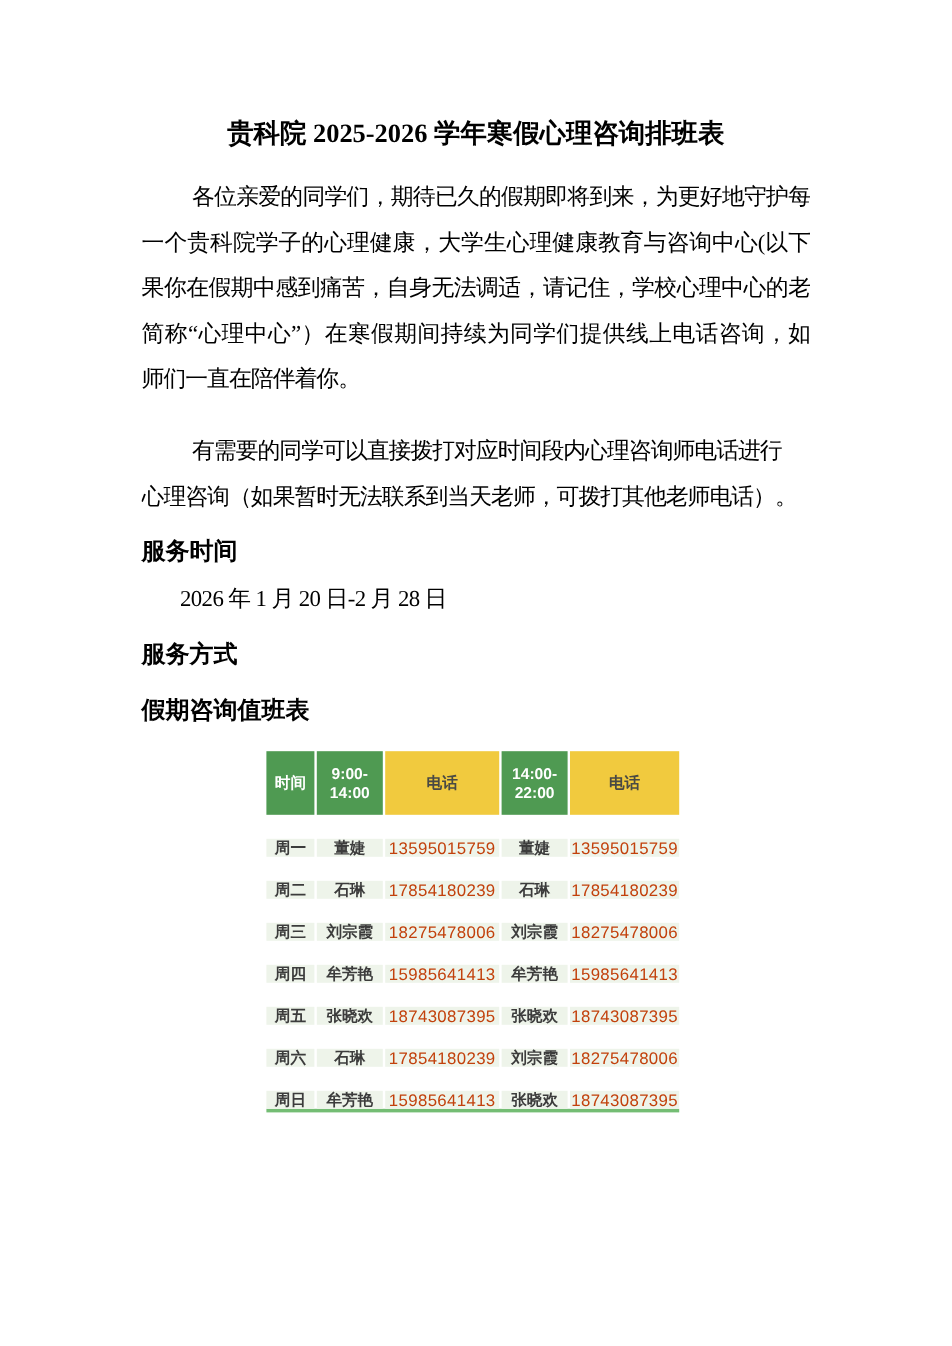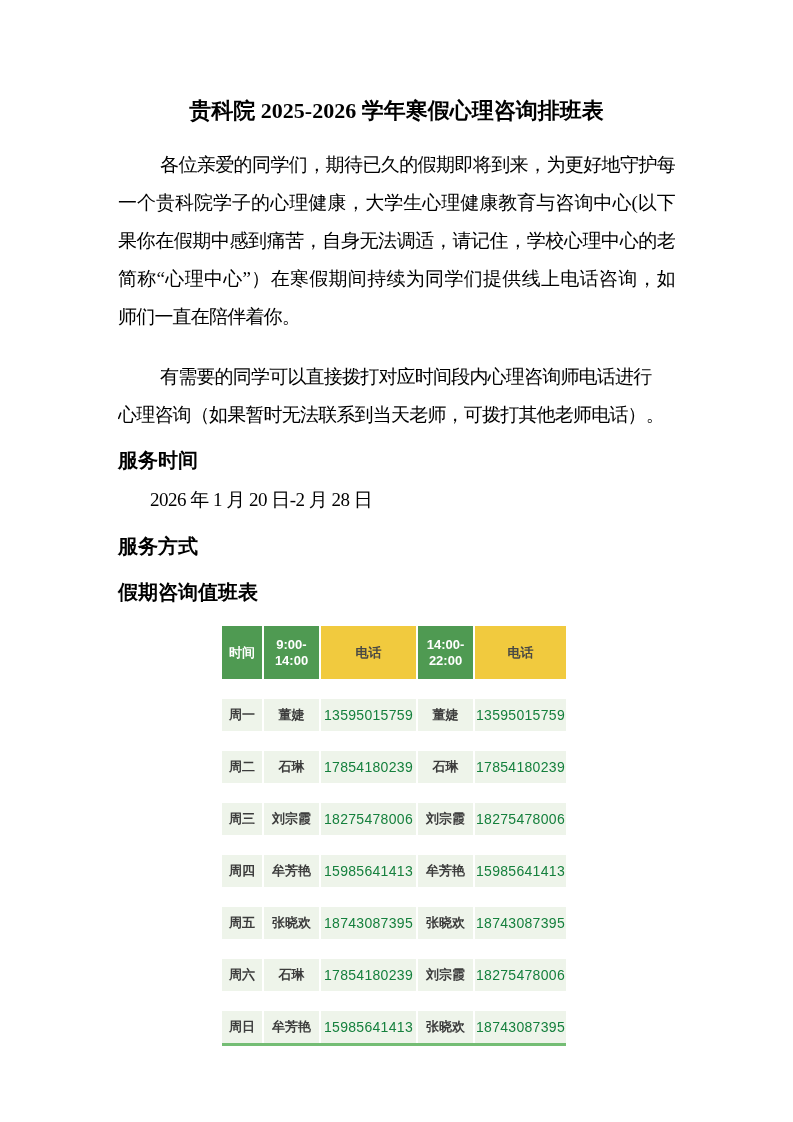--- a/index.html
+++ b/index.html
@@ -41,27 +41,27 @@
     border-bottom:3px solid var(--tbl-border,#74bd74);
     font-family:"Liberation Sans","DejaVu Sans",sans-serif;
   }
   .trow {
     display:grid; grid-template-columns:40px 55px 95px 55px 91px;
     column-gap:2px; margin-bottom:20px;
   }
   .trow:last-child { margin-bottom:0;border-radius:15px; }
   .cell {
     display:flex; align-items:center; justify-content:center;
-    text-align:center; background:var(--tbl-row,#eef4ea); height:32px;
+    text-align:center; background:var(--tbl-row,#eef4ea); height:15px;
   }
   .hcell { height:53px; font-weight:bold; font-size:13px; line-height:16px; padding:0 3px; }
   .hcell.green  { background:var(--tbl-green,#4f9a52);  color:var(--tbl-green-text,#ffffff); }
   .hcell.yellow { background:var(--tbl-yellow,#f1ca3e); color:var(--tbl-yellow-text,#494944); }
   .weekday, .name { font-size:13px; font-weight:bold; color:#3c3c3c; }
-  .phone { font-size:14px; color:#15803d; letter-spacing:0.3px; }
+  .phone { font-size:14px; color:#c2410c; letter-spacing:0.3px; }
 </style>
 </head>
 <body>
 
 <div class="page">
   <div class="content">
 
     <h1 class="title">贵科院 2025-2026 学年寒假心理咨询排班表</h1>
 
     <div class="paragraphs">

